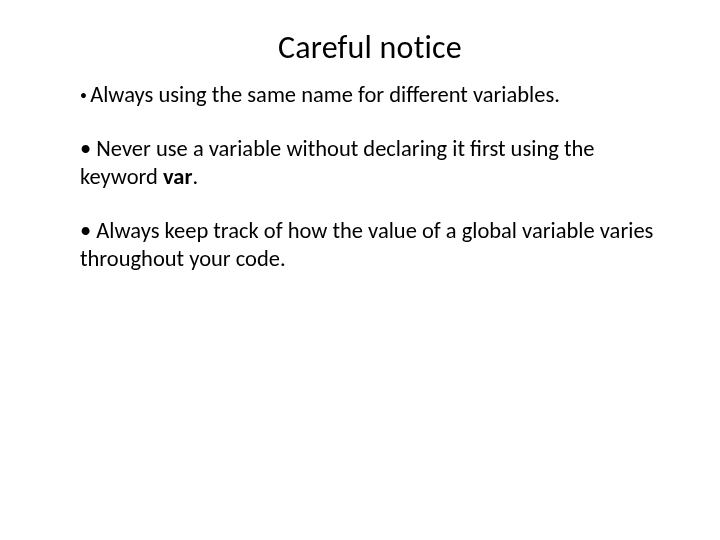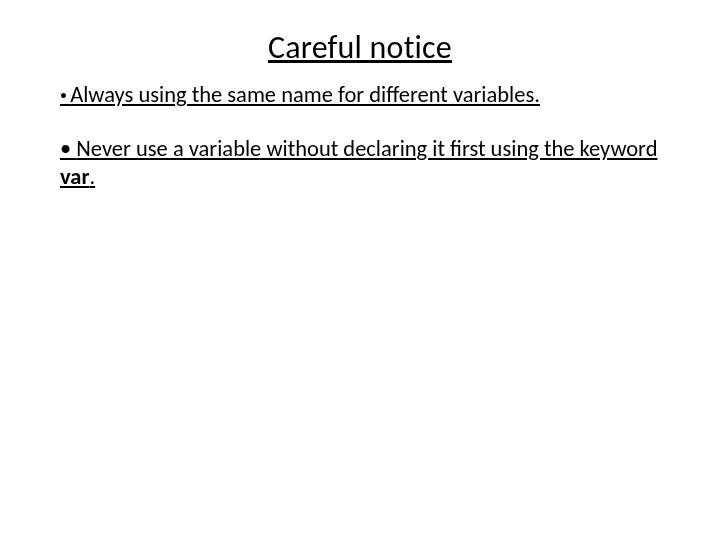--- a/index.html
+++ b/index.html
@@ -1,17 +1,17 @@
 <!DOCTYPE html>
 <html><head>
   <meta charset="utf-8">
   <style>
     * { margin: 0; padding: 0; box-sizing: border-box; }
     html, body { width: 720px; height: 540px; background: #fff; font-family: Calibri, "Segoe UI", Arial, sans-serif; color: #000; }
-    .slide { width: 720px; height: 540px; padding: 20px 60px 0 60px; text-decoration: underline; }
+    .slide { width: 720px; height: 540px; padding: 20px 60px 0 80px; }
     .title { text-align: center; font-size: 32px; font-weight: 400; margin-top: 8px; margin-bottom: 14px; letter-spacing: 0.2px; }
     .bullets { font-size: 22.5px; line-height: 1.24; }
     .bullet { margin-bottom: 26px; }
     .bullet .dot { display: inline; }
     .bullet .dot.small { font-size: 14px; vertical-align: 2px; }
     .bullet .txt { display: inline; }
     .bold { font-weight: 700; }
   </style>
 </head>
 <body>
@@ -22,15 +22,18 @@
 
     <div class="bullet">
       <span class="dot small">• </span><span class="txt">Always using the same name for different variables.</span>
     </div>
 
     <div class="bullet">
       <span class="dot">• </span><span class="txt">Never use a variable without declaring it first using the keyword </span><span class="txt bold">var</span><span class="txt">.</span>
     </div>
 
 
+    <div class="bullet">
+      <span class="dot">• </span><span class="txt">Always keep track of how the value of a global variable varies throughout your code.</span>
+    </div>
 
   </div>
 </div>
 
 </body></html>

